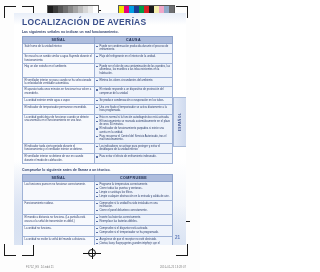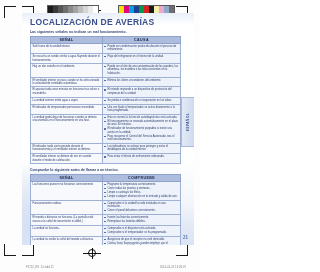--- a/index.html
+++ b/index.html
@@ -111,21 +111,20 @@
 
   
   #page {
     position: absolute;
     left: 14px;
     top: 13px;
     width: 172px;
     height: 232px;
     background: #ffffff;
     overflow: hidden;
-    margin-left: 8px;
   }
 
   
   .bg-wash {
     position: absolute;
     left: 0; right: 0; bottom: 0;
     height: 86px;
     background:
       radial-gradient(120% 150% at 12% 110%, #c9d6ec 0%, #dde5f4 38%, rgba(244,247,252,0) 72%),
       linear-gradient(to bottom, rgba(255,255,255,0) 0%, #eef2f9 68%, #e4ebf6 100%);

